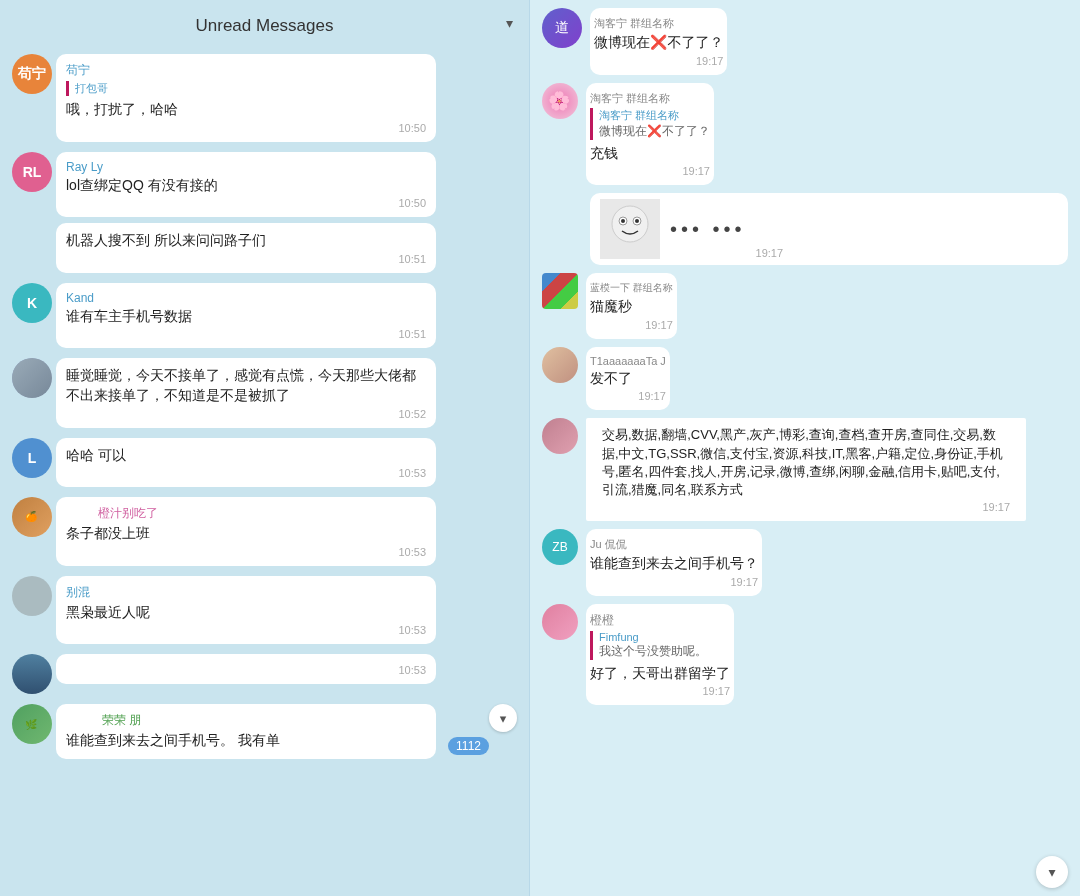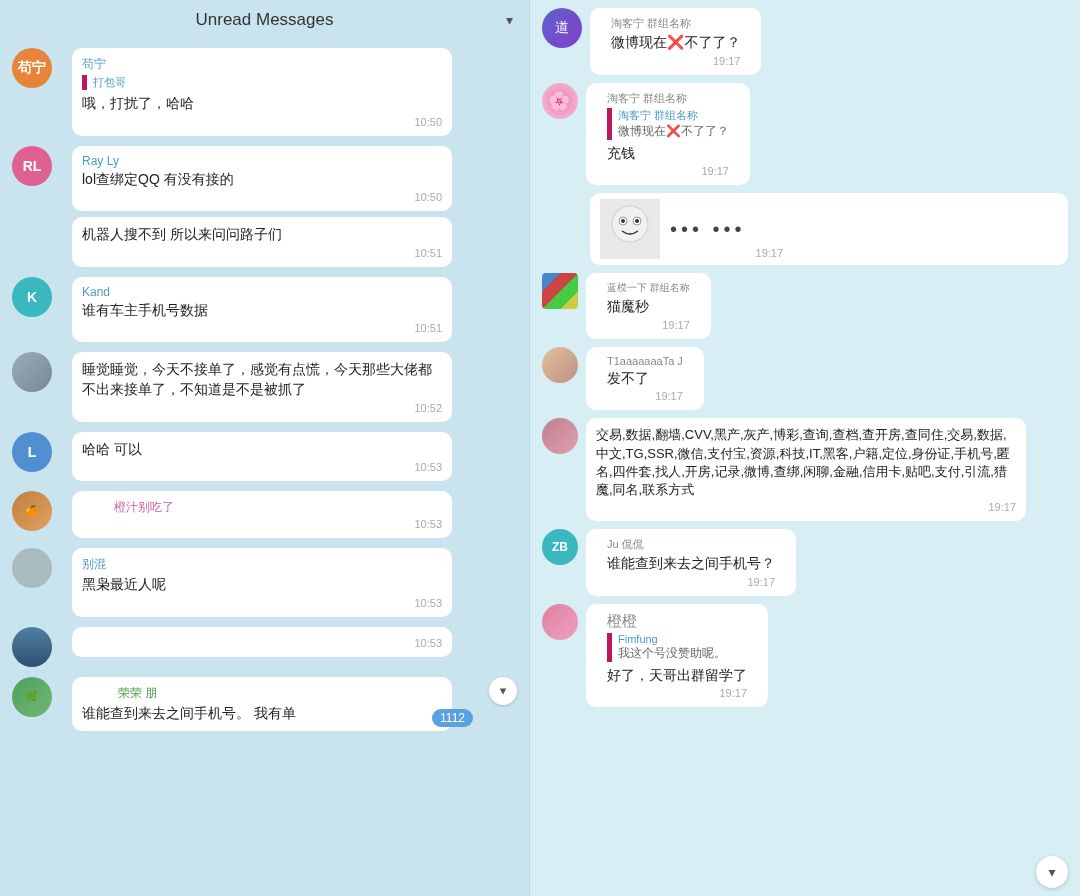--- a/index.html
+++ b/index.html
@@ -26,41 +26,42 @@
       align-items: center;
       justify-content: center;
       padding: 10px 16px;
       background: #c9e4ee;
       position: relative;
     }
     .header-title {
       font-size: 17px;
       color: #333;
       font-weight: 500;
+      margin-top: 6px;
     }
     .header-chevron {
       position: absolute;
       right: 16px;
       font-size: 14px;
       color: #555;
     }
 
     .messages-list {
       flex: 1;
       overflow-y: auto;
       padding: 8px 12px;
       display: flex;
       flex-direction: column;
       gap: 10px;
     }
 
     .message-item {
       display: flex;
       align-items: flex-start;
-      gap: 20px;
+      gap: 4px;
     }
 
     .avatar {
       width: 40px;
       height: 40px;
       border-radius: 50%;
       flex-shrink: 0;
       display: flex;
       align-items: center;
       justify-content: center;
@@ -88,21 +89,21 @@
     .sender-name {
       font-size: 12px;
       color: #4a9cc8;
       font-weight: 500;
       margin-bottom: 2px;
     }
     .sender-name-green { color: #50a050; margin-left: 36px; }
     .sender-name-pink { color: #d060a0; margin-left: 32px; }
 
     .quoted-block {
-      border-left: 5px solid #be185d;
+      border-left: 3px solid #be185d;
       padding-left: 6px;
       margin-bottom: 4px;
     }
     .quoted-name {
       font-size: 11px;
       color: #4a9cc8;
     }
     .quoted-text {
       font-size: 12px;
       color: #666;
@@ -145,21 +146,21 @@
 
     .right-msg {
       display: flex;
       align-items: flex-start;
       gap: 8px;
     }
 
     .right-bubble {
       background: white;
       border-radius: 10px;
-      padding: 8px 21px;
+      padding: 8px 4px;
       max-width: 440px;
     }
 
     .right-bubble .sender-name {
       font-size: 12px;
       color: #4a9cc8;
       margin-bottom: 2px;
     }
 
     .cross-text {
@@ -192,22 +193,22 @@
       color: #444;
     }
     .meme-time {
       font-size: 11px;
       color: #aaa;
       align-self: flex-end;
     }
 
     .long-bubble {
       background: white;
-      border-radius: 10px;
-      padding: 8px 10px;
+      border-radius: 2px;
+      padding: 8px 16px;
       max-width: 440px;
     }
 
     .right-scroll-btn {
       width: 32px;
       height: 32px;
       background: white;
       border-radius: 50%;
       display: flex;
       align-items: center;
@@ -219,21 +220,21 @@
       cursor: pointer;
       font-size: 14px;
       color: #555;
     }
     .avatar-right-teal {
       width: 36px;
       height: 36px;
       border-radius: 50%;
       background: #3ab8c0;
       color: white;
-      font-weight: bold;
+      font-weight: normal;
       font-size: 12px;
       display: flex;
       align-items: center;
       justify-content: center;
     }
     .avatar-right-top {
       width: 40px;
       height: 40px;
       border-radius: 50%;
       background: linear-gradient(135deg, #6688cc, #8844cc);
@@ -308,20 +309,21 @@
         <div class="msg-time">10:53</div>
       </div>
     </div>
 
     <div class="message-item">
       <div class="avatar" style="background:linear-gradient(135deg,#c08040,#e0a060);border-radius:50%;">
         <div style="font-size:10px;color:white;text-align:center;line-height:1;">🍊</div>
       </div>
       <div class="bubble-wrap">
         <div class="sender-name sender-name-pink">橙汁别吃了</div>
+        <div class="msg-text">条子都没上班</div>
         <div class="msg-time">10:53</div>
       </div>
     </div>
 
     <div class="message-item">
       <div class="avatar" style="background:#aabbc0;border-radius:50%;">
         <div style="font-size:10px;"></div>
       </div>
       <div class="bubble-wrap">
         <div class="sender-name">别混</div>
@@ -429,21 +431,21 @@
     <div class="right-bubble">
       <div class="sender-name" style="color:#888;font-size:11px;">Ju 侃侃</div>
       <div class="msg-text">谁能查到来去之间手机号？</div>
       <div class="msg-time">19:17</div>
     </div>
   </div>
 
   <div class="right-msg">
     <div style="width:36px;height:36px;border-radius:50%;background:linear-gradient(135deg,#e080a0,#f0a0c0);flex-shrink:0;"></div>
     <div class="right-bubble">
-      <div class="sender-name" style="color:#888;font-size:15px;">橙橙</div>
+      <div class="sender-name" style="color:#888;font-size:12px;">橙橙</div>
       <div class="quoted-block">
         <div class="quoted-name" style="font-size:11px;color:#4a9cc8;">Fimfung</div>
         <div class="quoted-text" style="font-size:12px;color:#666;">我这个号没赞助呢。</div>
       </div>
       <div class="msg-text">好了，天哥出群留学了</div>
       <div class="msg-time">19:17</div>
     </div>
   </div>
 
   <div class="right-scroll-btn">▾</div>

